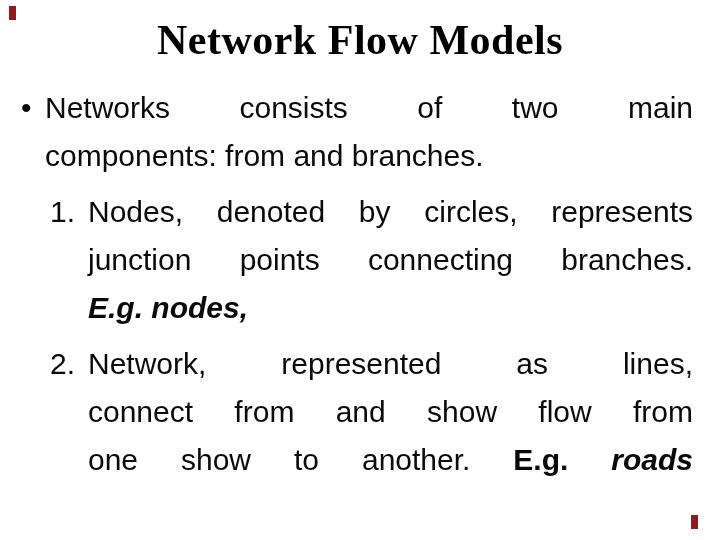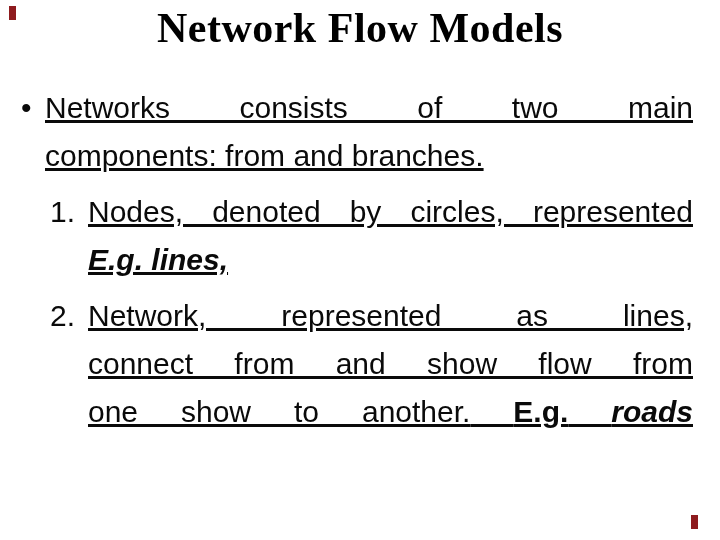--- a/index.html
+++ b/index.html
@@ -16,21 +16,21 @@
     background: #ffffff;
   }
   .corner-mark {
     position: absolute;
     width: 7px; height: 14px;
   }
   .corner-mark.tl { left: 9px; top: 6px; }
   .corner-mark.br { left: 691px; top: 515px; }
   .title {
     margin: 0;
-    padding-top: 4px;
+    padding-top: 16px;
     text-align: center;
     font-family: "Liberation Serif", "DejaVu Serif", serif;
     font-weight: 700;
     font-size: 42px;
     line-height: 1.15;
     color: #000000;
     letter-spacing: 0.5px;
   }
   .content {
     position: absolute;
@@ -49,21 +49,21 @@
     margin-top: 8px;
     margin-left: 5px;
     padding-left: 38px;
     position: relative;
   }
   .num {
     position: absolute;
     left: 0; top: 0;
     width: 38px;
   }
-  .line { white-space: nowrap; text-decoration: underline; }
+  .line { white-space: nowrap; }
   .line.stretch {
     white-space: normal;
     text-align: justify;
     text-align-last: justify;
   }
   .emph {
     font-weight: 700;
     font-style: italic;
   }
   .eg-bold { font-weight: 700; font-style: normal; }
@@ -80,22 +80,23 @@
   <div class="content">
 
     <div class="para bullet-para">
       <span class="bullet-glyph">•</span>
       <div class="line stretch">Networks consists of two main</div>
       <div class="line">components: from and branches.</div>
     </div>
 
     <div class="para numbered">
       <span class="num">1.</span>
-      <div class="line stretch">Nodes, denoted by circles, represented</div>
-      <div class="line emph">E.g. lines,</div>
+      <div class="line stretch">Nodes, denoted by circles, represents</div>
+      <div class="line stretch">junction points connecting branches.</div>
+      <div class="line emph">E.g. nodes,</div>
     </div>
 
     <div class="para numbered">
       <span class="num">2.</span>
       <div class="line stretch">Network, represented as lines,</div>
       <div class="line stretch">connect from and show flow from</div>
       <div class="line stretch">
         <span>one show to another.</span>
         <span class="eg-bold">E.g.</span>
         <span class="emph">roads</span>

